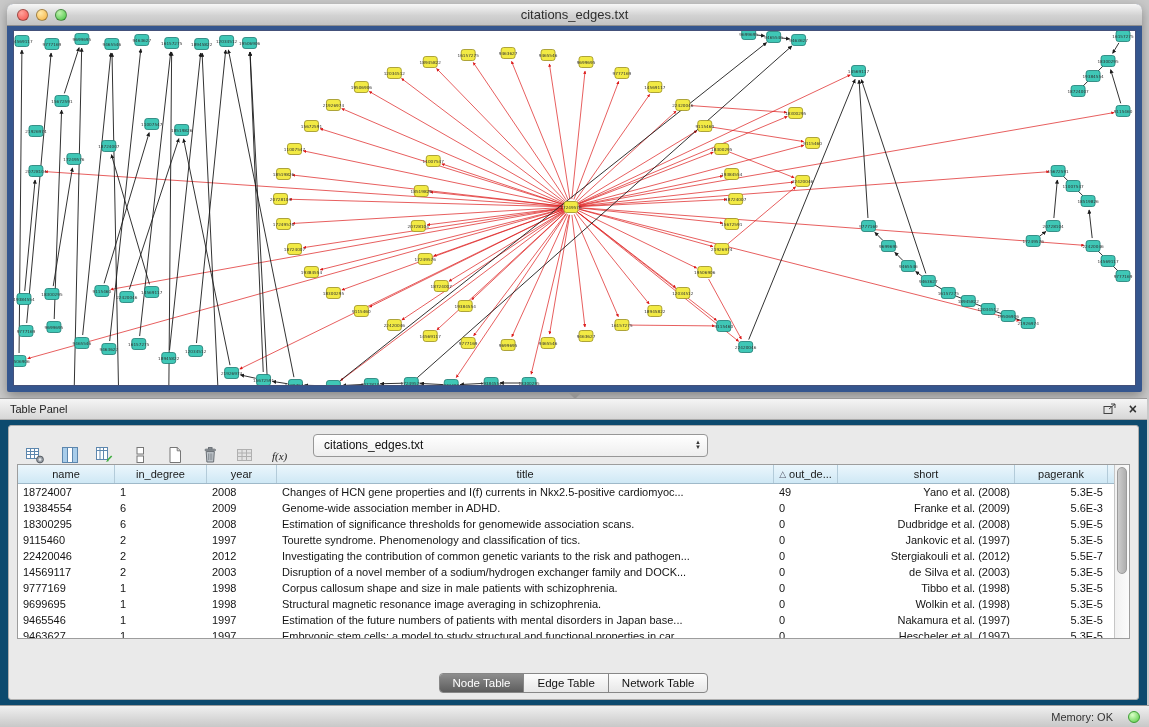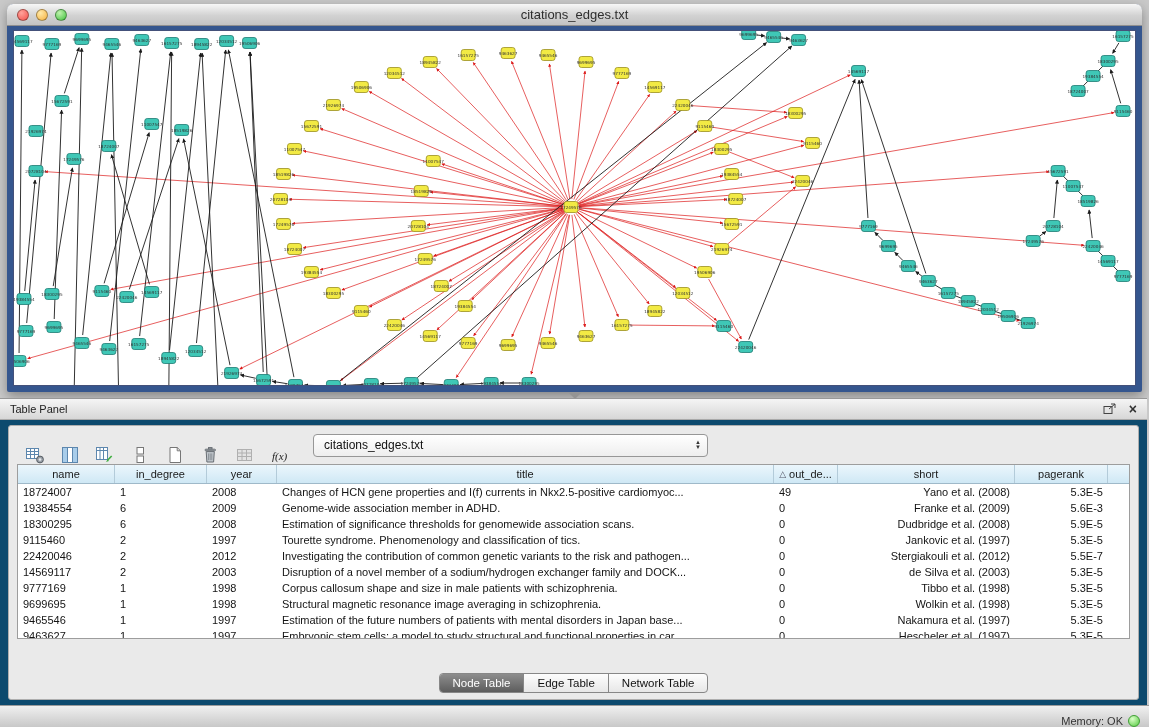--- a/index.html
+++ b/index.html
@@ -41,21 +41,21 @@
 
   .toolbar { height:38px; display:flex; align-items:center; gap:9px; padding:0 10px; }
   .tool-btn { width:26px; height:26px; display:flex; align-items:center; justify-content:flex-end; border-radius:4px;margin-top:20px; }
   .combo { margin-left:14px; width:395px; height:23px; background:linear-gradient(#ffffff,#eeeeee);
     border:1px solid #979797; border-radius:4px; display:flex; align-items:center;
     font-size:12px; color:#111; padding-left:10px; position:relative; }
   .combo-arrows { margin-left:auto; margin-right:6px; display:flex; flex-direction:column;
     font-size:6px; line-height:5px; color:#333; }
 
   .table-box { flex:1; margin:0 8px; border:1px solid #9d9d9d; background:#fff;
-    display:flex; flex-direction:column; overflow:hidden; }
+    display:flex; flex-direction:row; overflow:hidden; }
   .table-main { flex:1; display:flex; flex-direction:column; overflow:hidden; }
   .thead { display:flex; height:19px; background:linear-gradient(#ebf6fc,#cfe8f5);
     border-bottom:1px solid #9fb9c9; font-size:11px; color:#1a1a1a; flex:0 0 auto; }
   .th { display:flex; align-items:center; justify-content:center; gap:3px;
     border-right:1px solid #b3cbd9; overflow:hidden; white-space:nowrap; }
   .th.filler { flex:1; border-right:none; }
   .sort { font-size:9px; color:#556; }
   .tbody { flex:1; background:#fff; font-size:11px; color:#141414; overflow:hidden; }
   .tr { display:flex; height:16px; }
   .td { height:16px; line-height:16px; white-space:nowrap; overflow:hidden; padding:0 5px; }
@@ -71,21 +71,21 @@
   .tabs-row { height:32px; display:flex; align-items:center; justify-content:center;margin-top:28px; }
   .seg { display:flex; border:1px solid #878787; border-radius:4px; overflow:hidden;
     background:linear-gradient(#fdfdfd,#e7e7e7); font-size:11.5px; }
   .seg-item { padding:3px 13px; border-left:1px solid #878787; color:#111; }
   .seg-item:first-child { border-left:none; }
   .seg-item.selected { background:linear-gradient(#8d8d8d,#5d5d5d); color:#fff; }
 
   
   #status-bar { position:absolute; left:0; bottom:0; width:1149px; height:22px;
     background:linear-gradient(#f0f0f0,#c8c8c8); border-top:1px solid #9b9b9b;
-    display:flex; align-items:flex-end; justify-content:flex-end; gap:5px;
+    display:flex; align-items:center; justify-content:flex-end; gap:15px;
     padding-right:9px; font-size:11px; color:#333; }
   .mem-dot { width:12px; height:12px; border-radius:50%; border:1px solid #3f9f34;
     background:radial-gradient(circle at 35% 30%, #dbffc8, #52c93f); }
 </style>
 </head>
 <body>
 
 <div id="desktop">
 
   <div id="graph-window">

